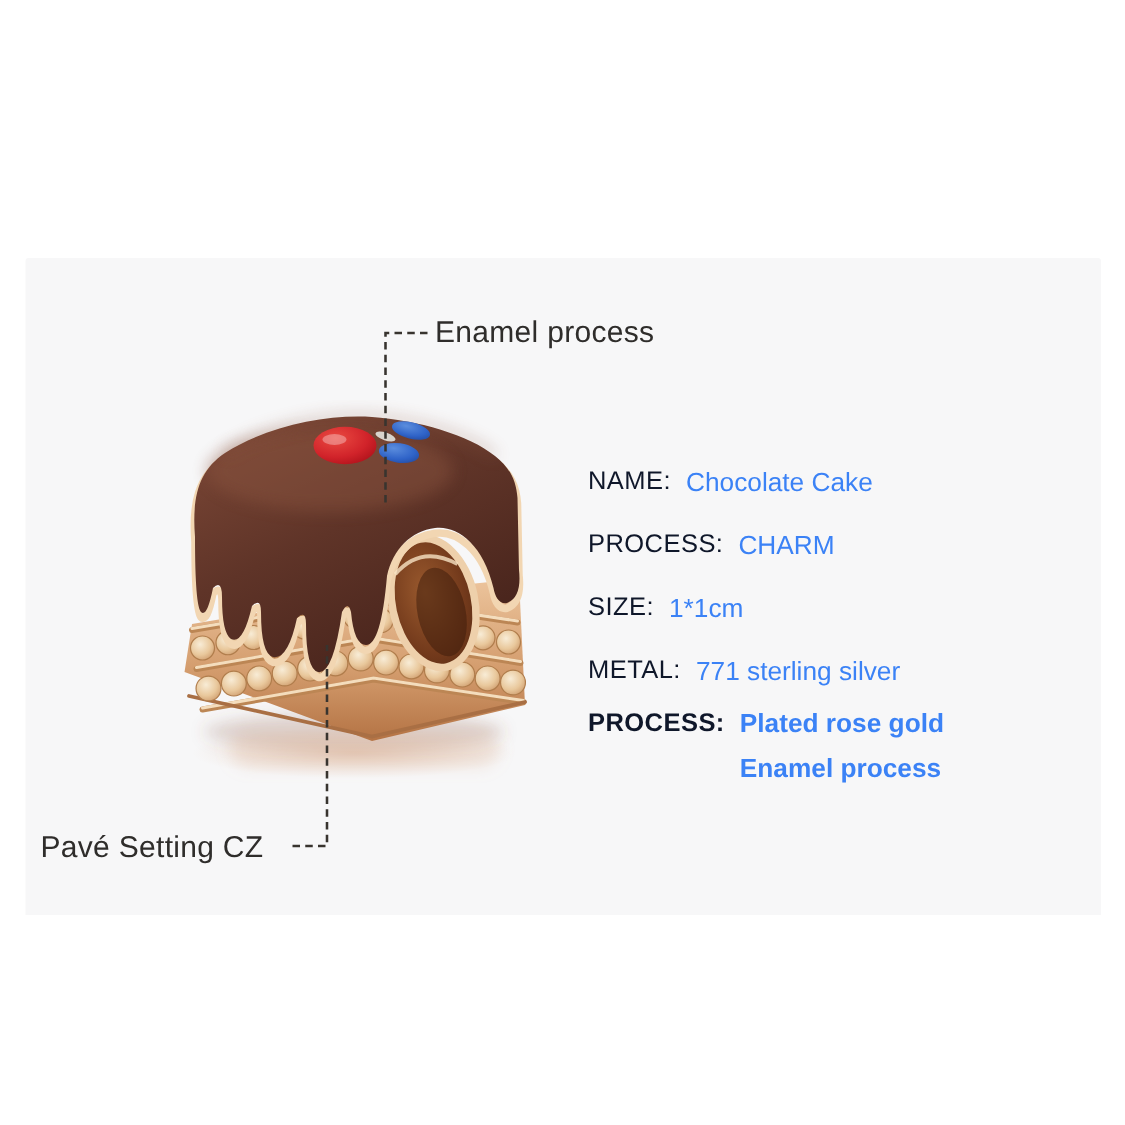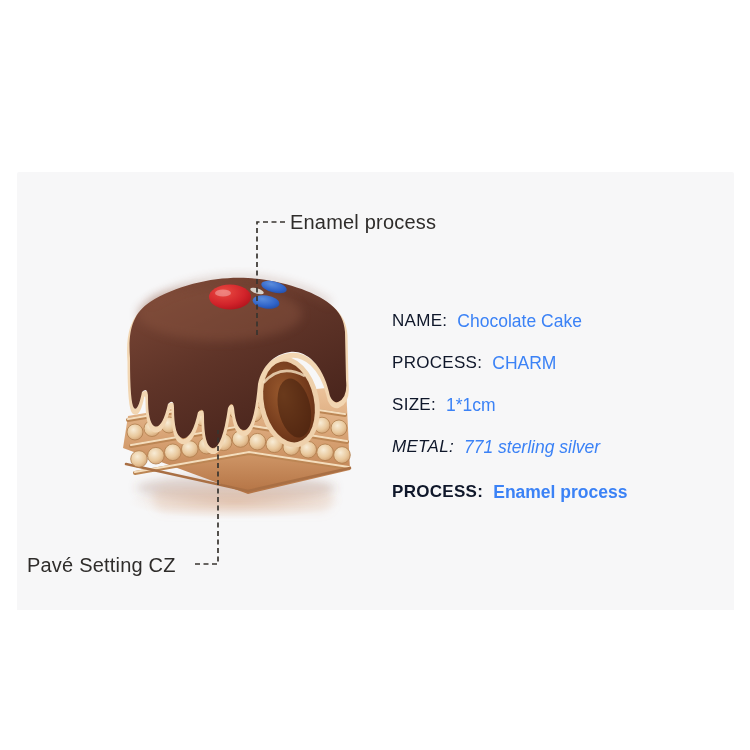--- a/index.html
+++ b/index.html
@@ -70,21 +70,21 @@
     font-size: 17px;
     line-height: 20px;
     letter-spacing: 0.3px;
     margin-right: 10px;
   }
   .spec-row .spec-value {
     color: #3b82f6;
     font-size: 17.5px;
     line-height: 20px;
   }
-  .spec-row.metal { margin-bottom: 20px; font-style: italic; }
+  .spec-row.metal { margin-bottom: 10px; }
   .spec-row.process .spec-label,
   .spec-row.process .spec-value { line-height: 30px; font-weight: bold; }
 </style>
 </head>
 <body>
 
 <div class="stage">
 
   <div class="product-panel"></div>
 
@@ -225,18 +225,19 @@
       <span class="spec-label">SIZE:</span>
       <span class="spec-value">1*1cm</span>
     </div>
     <div class="spec-row metal">
       <span class="spec-label">METAL:</span>
       <span class="spec-value">771 sterling silver</span>
     </div>
     <div class="spec-row process">
       <span class="spec-label">PROCESS:</span>
       <span class="spec-value">
+        <div>Plated rose gold</div>
         <div>Enamel process</div>
       </span>
     </div>
   </div>
 
 </div>
 
 </body></html>

